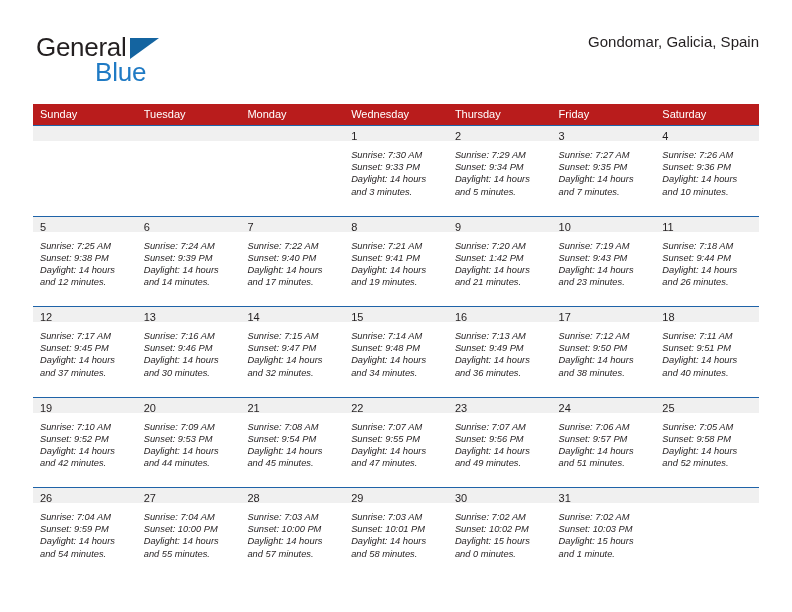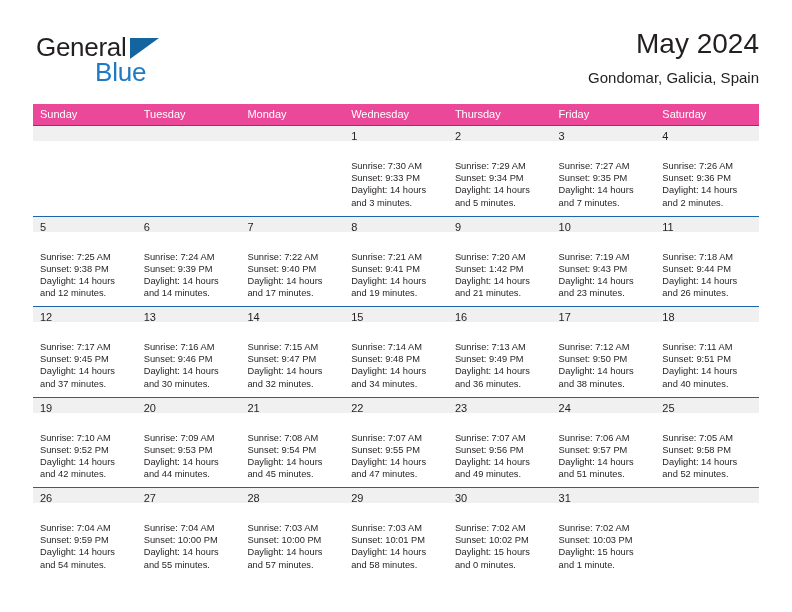--- a/index.html
+++ b/index.html
@@ -90,21 +90,21 @@
   
   .calendar {
     position: absolute;
     left: 33px;
     top: 104px;
     width: 726px;
   }
   .weekday-row {
     display: flex;
     width: 100%;
-    background: #ec4899;
+    background: #b91c1c;
     height: 21px;
   }
   .weekday {
     flex: 1 1 0;
     box-sizing: border-box;
     padding-left: 7px;
     font-size: 11px;
     line-height: 21px;
     color: #ffffff;
     white-space: nowrap;
@@ -132,44 +132,44 @@
     background: #f0f0f0;
     box-sizing: border-box;
     padding-left: 7px;
   }
   .day-num {
     font-size: 11px;
     line-height: 15px;
     color: #231f20;
   }
   .day-info {
-    padding: 19px 6px 0 7px;
+    padding: 8px 6px 0 7px;
     font-size: 9.3px;
     line-height: 12.2px;
     color: #231f20;
+    font-style: italic;
   }
   .day-info div {
     white-space: nowrap;
   }
 </style>
 </head>
 <body>
 
 <div class="page">
 
   <div class="header">
 
     <div class="brand">
       <span class="brand-general">General</span>
       <span class="brand-tri"></span>
       <span class="brand-blue">Blue</span>
     </div>
 
     <div class="title-block">
-      <div class="cal-title">May 2024</div>
       <div class="cal-subtitle">Gondomar, Galicia, Spain</div>
     </div>
 
   </div>
 
   <div class="calendar">
 
     <div class="weekday-row">
       <div class="weekday">Sunday</div>
       <div class="weekday">Tuesday</div>
@@ -219,21 +219,21 @@
           <div>Daylight: 14 hours</div>
           <div>and 7 minutes.</div>
         </div>
       </div>
       <div class="day-cell">
         <div class="day-band"><span class="day-num">4</span></div>
         <div class="day-info">
           <div>Sunrise: 7:26 AM</div>
           <div>Sunset: 9:36 PM</div>
           <div>Daylight: 14 hours</div>
-          <div>and 2 minutes.</div>
+          <div>and 10 minutes.</div>
         </div>
       </div>
     </div>
 
     <div class="week-row">
       <div class="day-cell">
         <div class="day-band"><span class="day-num">5</span></div>
         <div class="day-info">
           <div>Sunrise: 7:25 AM</div>
           <div>Sunset: 9:38 PM</div>

